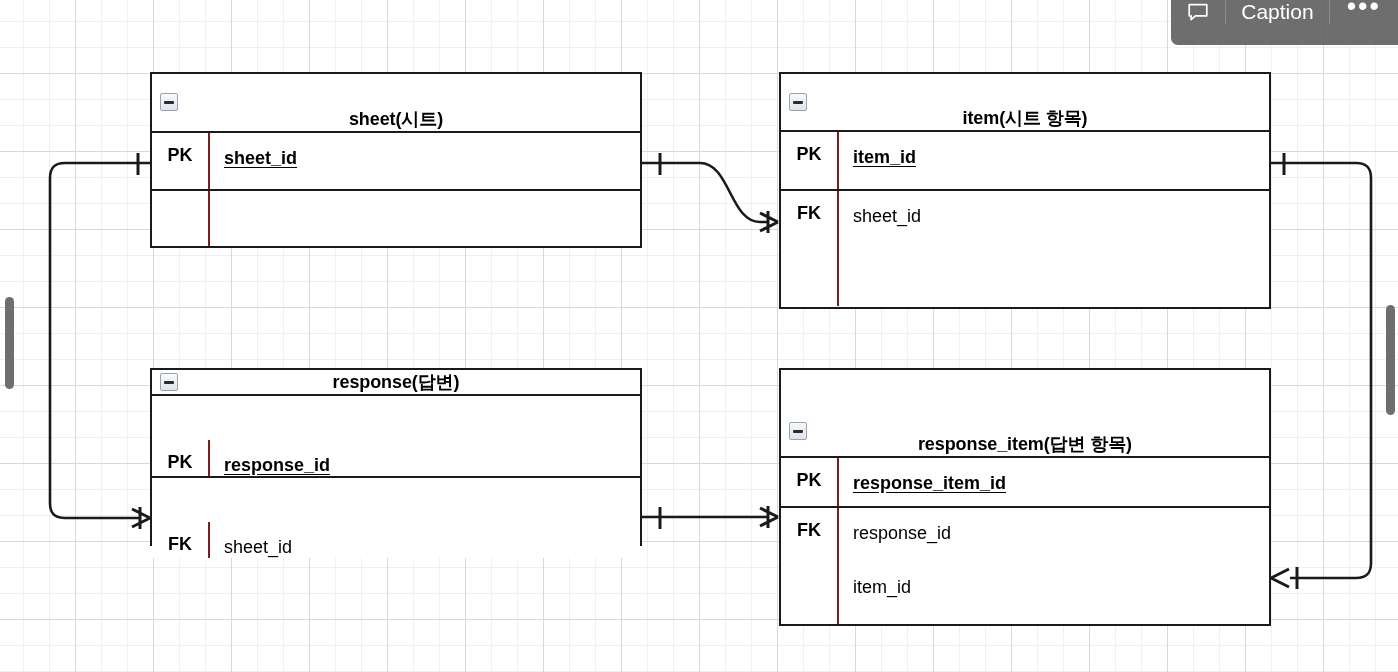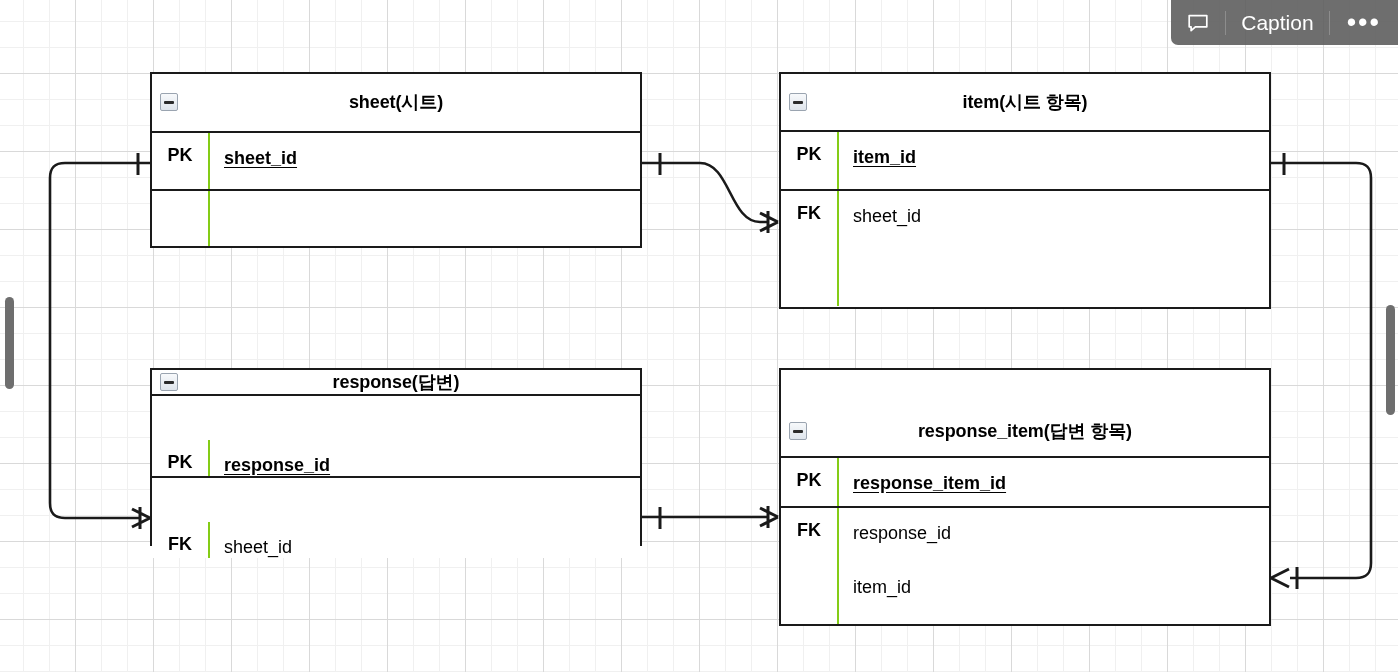--- a/index.html
+++ b/index.html
@@ -34,21 +34,21 @@
     background: #ffffff;
     border: 2px solid #1a1a1a;
     display: flex;
     flex-direction: column;
   }
   .entity-header {
     position: relative;
     box-sizing: border-box;
     border-bottom: 2px solid #1a1a1a;
     display: flex;
-    align-items: center;
+    align-items: flex-end;
     justify-content: center;
     background: #ffffff;
   }
   .entity-title {
     font-weight: bold;
     font-size: 18px;
     color: #000000;
     letter-spacing: -0.1px;
     text-align: center;
     white-space: nowrap;
@@ -83,21 +83,21 @@
     background: #ffffff;
     position: relative;
   }
   .attr-row.sep {
     border-bottom: 2px solid #1a1a1a;
   }
   .key-cell {
     box-sizing: border-box;
     width: 58px;
     flex: 0 0 58px;
-    border-right: 2px solid #84cc16;
+    border-right: 2px solid #7f1d1d;
     display: flex;
     align-items: flex-start;
     justify-content: center;
     padding-top: 12px;
     font-size: 18px;
     font-weight: bold;
     color: #000000;
   }
   .name-cell {
     box-sizing: border-box;
@@ -135,21 +135,21 @@
   #scrollbar-left { left: 5px; top: 297px; height: 92px; }
   #scrollbar-right { left: 1386px; top: 305px; height: 110px; }
 
   
   #toolbar {
     position: absolute;
     right: 0;
     top: 0;
     height: 45px;
     display: flex;
-    align-items: center;
+    align-items: flex-start;
     background: rgba(90, 90, 90, 0.88);
     border-bottom-left-radius: 7px;
     overflow: hidden;
   }
   .tb-item {
     display: flex;
     align-items: center;
     justify-content: center;
     padding: 0 15px;
     color: #ffffff;

